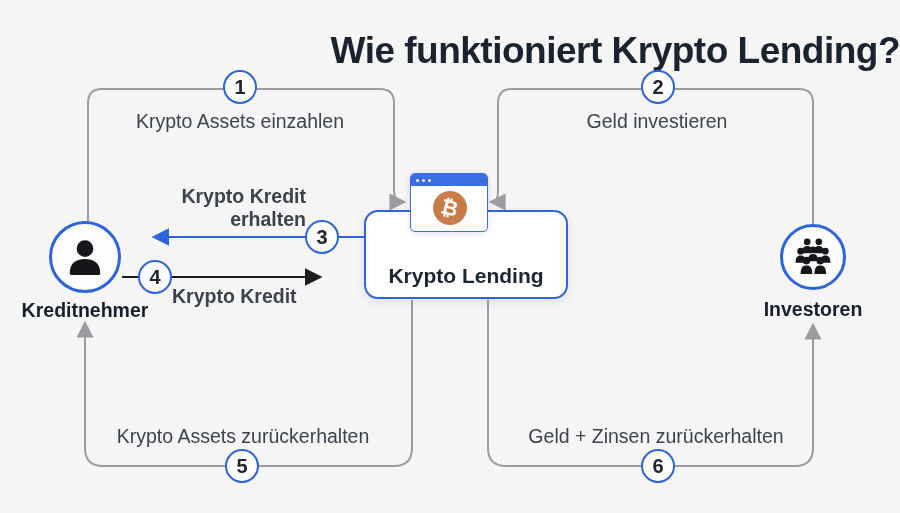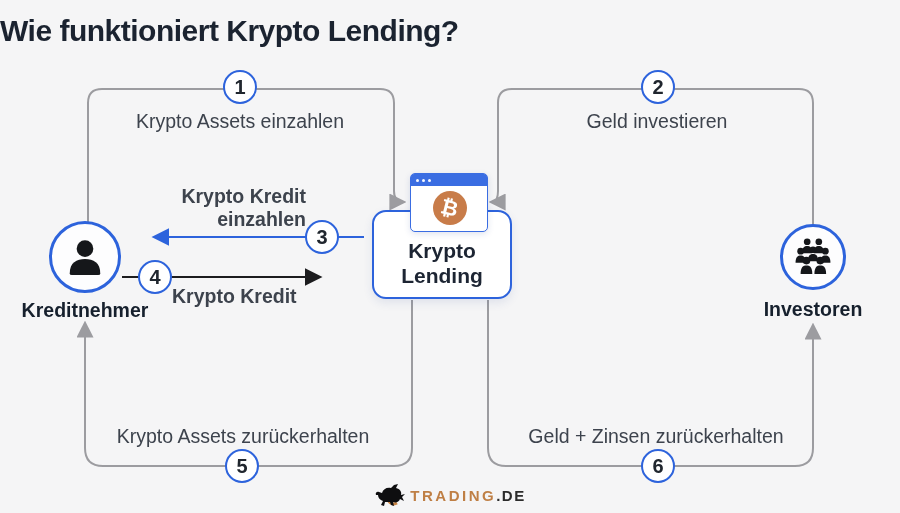--- a/index.html
+++ b/index.html
@@ -3,37 +3,37 @@
 <meta charset="utf-8">
 <style>
   :root{
     --background:#f5f5f6; --accent_blue:#2d63dc; --browser_blue:#3a6de2;
     --line_gray:#9c9ca0; --arrow_black:#1c1c1e; --bitcoin_orange:#c87c49;
     --title_dark:#1b2330; --label_gray:#3d434d; --logo_orange:#bf7f45; --logo_dark:#2b2b2b;
   }
   *{box-sizing:border-box;margin:0;padding:0}
   body{background:var(--background);font-family:"Liberation Sans","DejaVu Sans",sans-serif;}
   .stage{position:relative;width:900px;height:513px;margin:0 auto;background:var(--background);overflow:hidden;}
-  .title{position:absolute;left:0;top:14px;width:100%;text-align:left;
-    font-size:30px;font-weight:800;letter-spacing:-.5px;color:var(--title_dark);}
+  .title{position:absolute;left:0;top:30px;width:100%;text-align:right;
+    font-size:37px;font-weight:800;letter-spacing:-.5px;color:var(--title_dark);}
   svg.lines{position:absolute;left:0;top:0;width:900px;height:513px;}
   .lines .gray{fill:none;stroke:var(--line_gray);stroke-width:2px;}
   .lines .blue{fill:none;stroke:var(--accent_blue);stroke-width:2.2px;}
   .lines .black{fill:none;stroke:var(--arrow_black);stroke-width:2.2px;}
   .badge{position:absolute;width:34px;height:34px;border-radius:50%;background:#fff;
     border:2.5px solid var(--accent_blue);display:flex;align-items:center;justify-content:center;
     font-size:20px;font-weight:700;color:#20262e;z-index:5;}
   .flow-label{position:absolute;font-size:19.5px;color:var(--label_gray);white-space:nowrap;z-index:4;}
   .center{transform:translateX(-50%);}
   .two-line{line-height:22.5px;white-space:nowrap;font-weight:bold;}
   
-  .platform{position:absolute;left:364px;top:210px;width:140px;height:89px;background:#fff;
+  .platform{position:absolute;left:364px;top:210px;width:204px;height:89px;background:#fff;
     border:2.5px solid var(--accent_blue);border-radius:14px;z-index:3;
     box-shadow:0 4px 10px rgba(40,70,150,.10);display:flex;flex-direction:column;
-    align-items:center;justify-content:flex-end;padding-bottom:9px;margin-left:8px;}
+    align-items:center;justify-content:flex-end;padding-bottom:9px;}
   .platform-name{font-size:21px;line-height:25px;font-weight:700;color:#1d2533;text-align:center;}
   .browser{position:absolute;left:410px;top:173px;width:78px;height:59px;background:#fff;
     border:1.5px solid var(--browser_blue);border-radius:5px;z-index:4;box-shadow:0 2px 6px rgba(40,70,150,.15);}
   .browser-bar{height:12px;background:var(--browser_blue);border-radius:3px 3px 0 0;
     display:flex;align-items:center;gap:3px;padding-left:5px;}
   .browser-bar i{width:3px;height:3px;border-radius:50%;background:#fff;opacity:.95;}
   .coin{position:absolute;left:22px;top:17px;width:34px;height:34px;border-radius:50%;
     background:var(--bitcoin_orange);display:flex;align-items:center;justify-content:center;}
   .coin span{color:#fff;font-size:21px;font-weight:700;transform:rotate(14deg);display:block;}
   
@@ -80,21 +80,21 @@
   <div class="badge" style="left:641px;top:70px;">2</div>
   <div class="badge" style="left:305px;top:220px;">3</div>
   <div class="badge" style="left:138px;top:260px;">4</div>
   <div class="badge" style="left:225px;top:449px;">5</div>
   <div class="badge" style="left:641px;top:449px;">6</div>
 
   <div class="flow-label center" style="left:657px;top:110px;">Geld investieren</div>
   <div class="flow-label center" style="left:240px;top:110px;">Krypto Assets einzahlen</div>
   <div class="flow-label two-line" style="left:160px;top:185px;width:146px;text-align:right;">
     <span>Krypto Kredit</span><br>
-    <span>einzahlen</span>
+    <span>erhalten</span>
   </div>
   <div class="flow-label two-line" style="left:172px;top:285px;text-align:left;">
     <span>Krypto Kredit</span><br>
   </div>
   <div class="flow-label center" style="left:656px;top:425px;">Geld + Zinsen zurückerhalten</div>
   <div class="flow-label center" style="left:243px;top:425px;">Krypto Assets zurückerhalten</div>
 
   <div class="platform">
     <div class="platform-name">
       <span>Krypto Lending</span><br>
@@ -135,21 +135,14 @@
       <g transform="translate(24,46) scale(1.15)">
           <use href="#pp"></use>
         </g>
       <g transform="translate(43,46) scale(1.15)">
           <use href="#pp"></use>
         </g>
     </svg>
   </div>
   <div class="actor-label" style="left:703px;top:298px;">Investoren</div>
 
-  <div class="logo">
-    <svg width="34" height="24" viewBox="0 0 34 24" aria-hidden="true">
-      <path d="M21 9 a6 6 0 1 0 2 11" fill="none" stroke="#c98443" stroke-width="3"></path>
-      <path d="M2 12 C1 10 3 8 5 9 L8 10 C9 6 13 4 17 5 L20 2 L24 1 L22 5 C26 6 28 9 27 12 L31 11 L28 14 L30 18 L26 16 C25 19 22 20 19 19 L20 23 L17 22 L16 19 L11 19 L10 23 L7 22 L9 18 C6 17 4 15 4 12 Z" fill="#0e0e10"></path>
-    </svg>
-    <div class="logo-text"><span>TRADING</span><span class="de">.DE</span></div>
-  </div>
 
 </div>
 
 </body></html>

